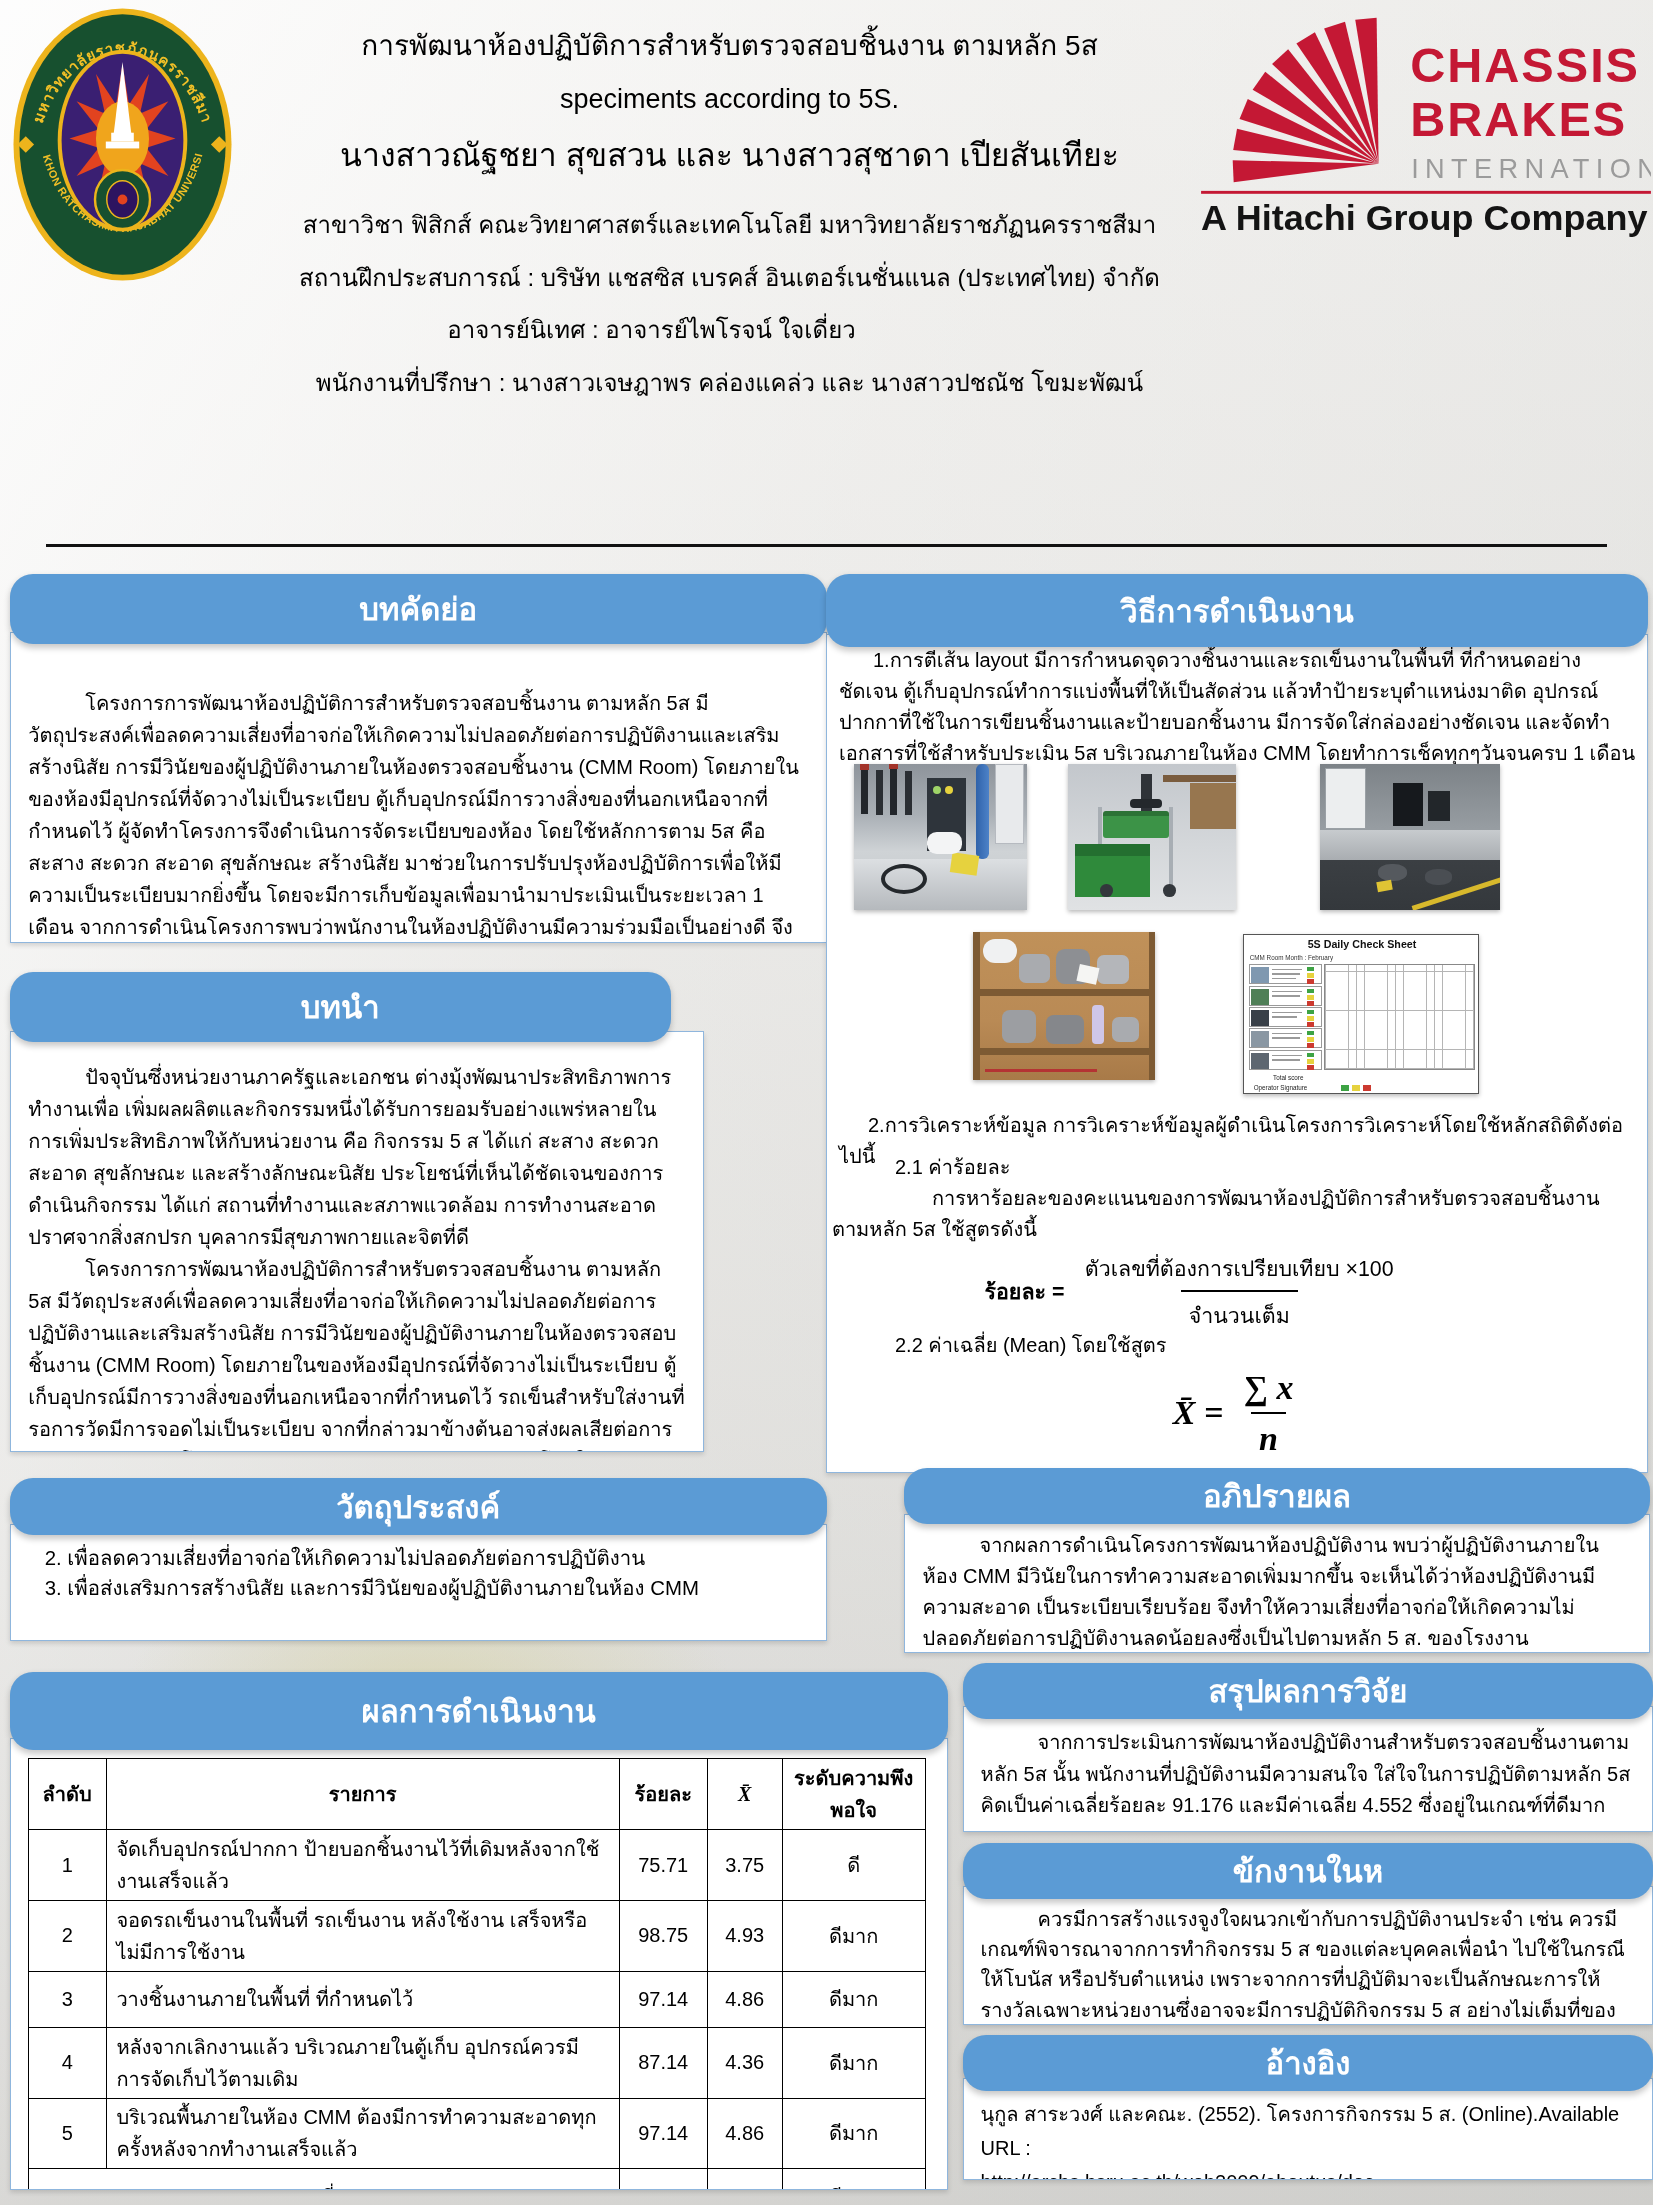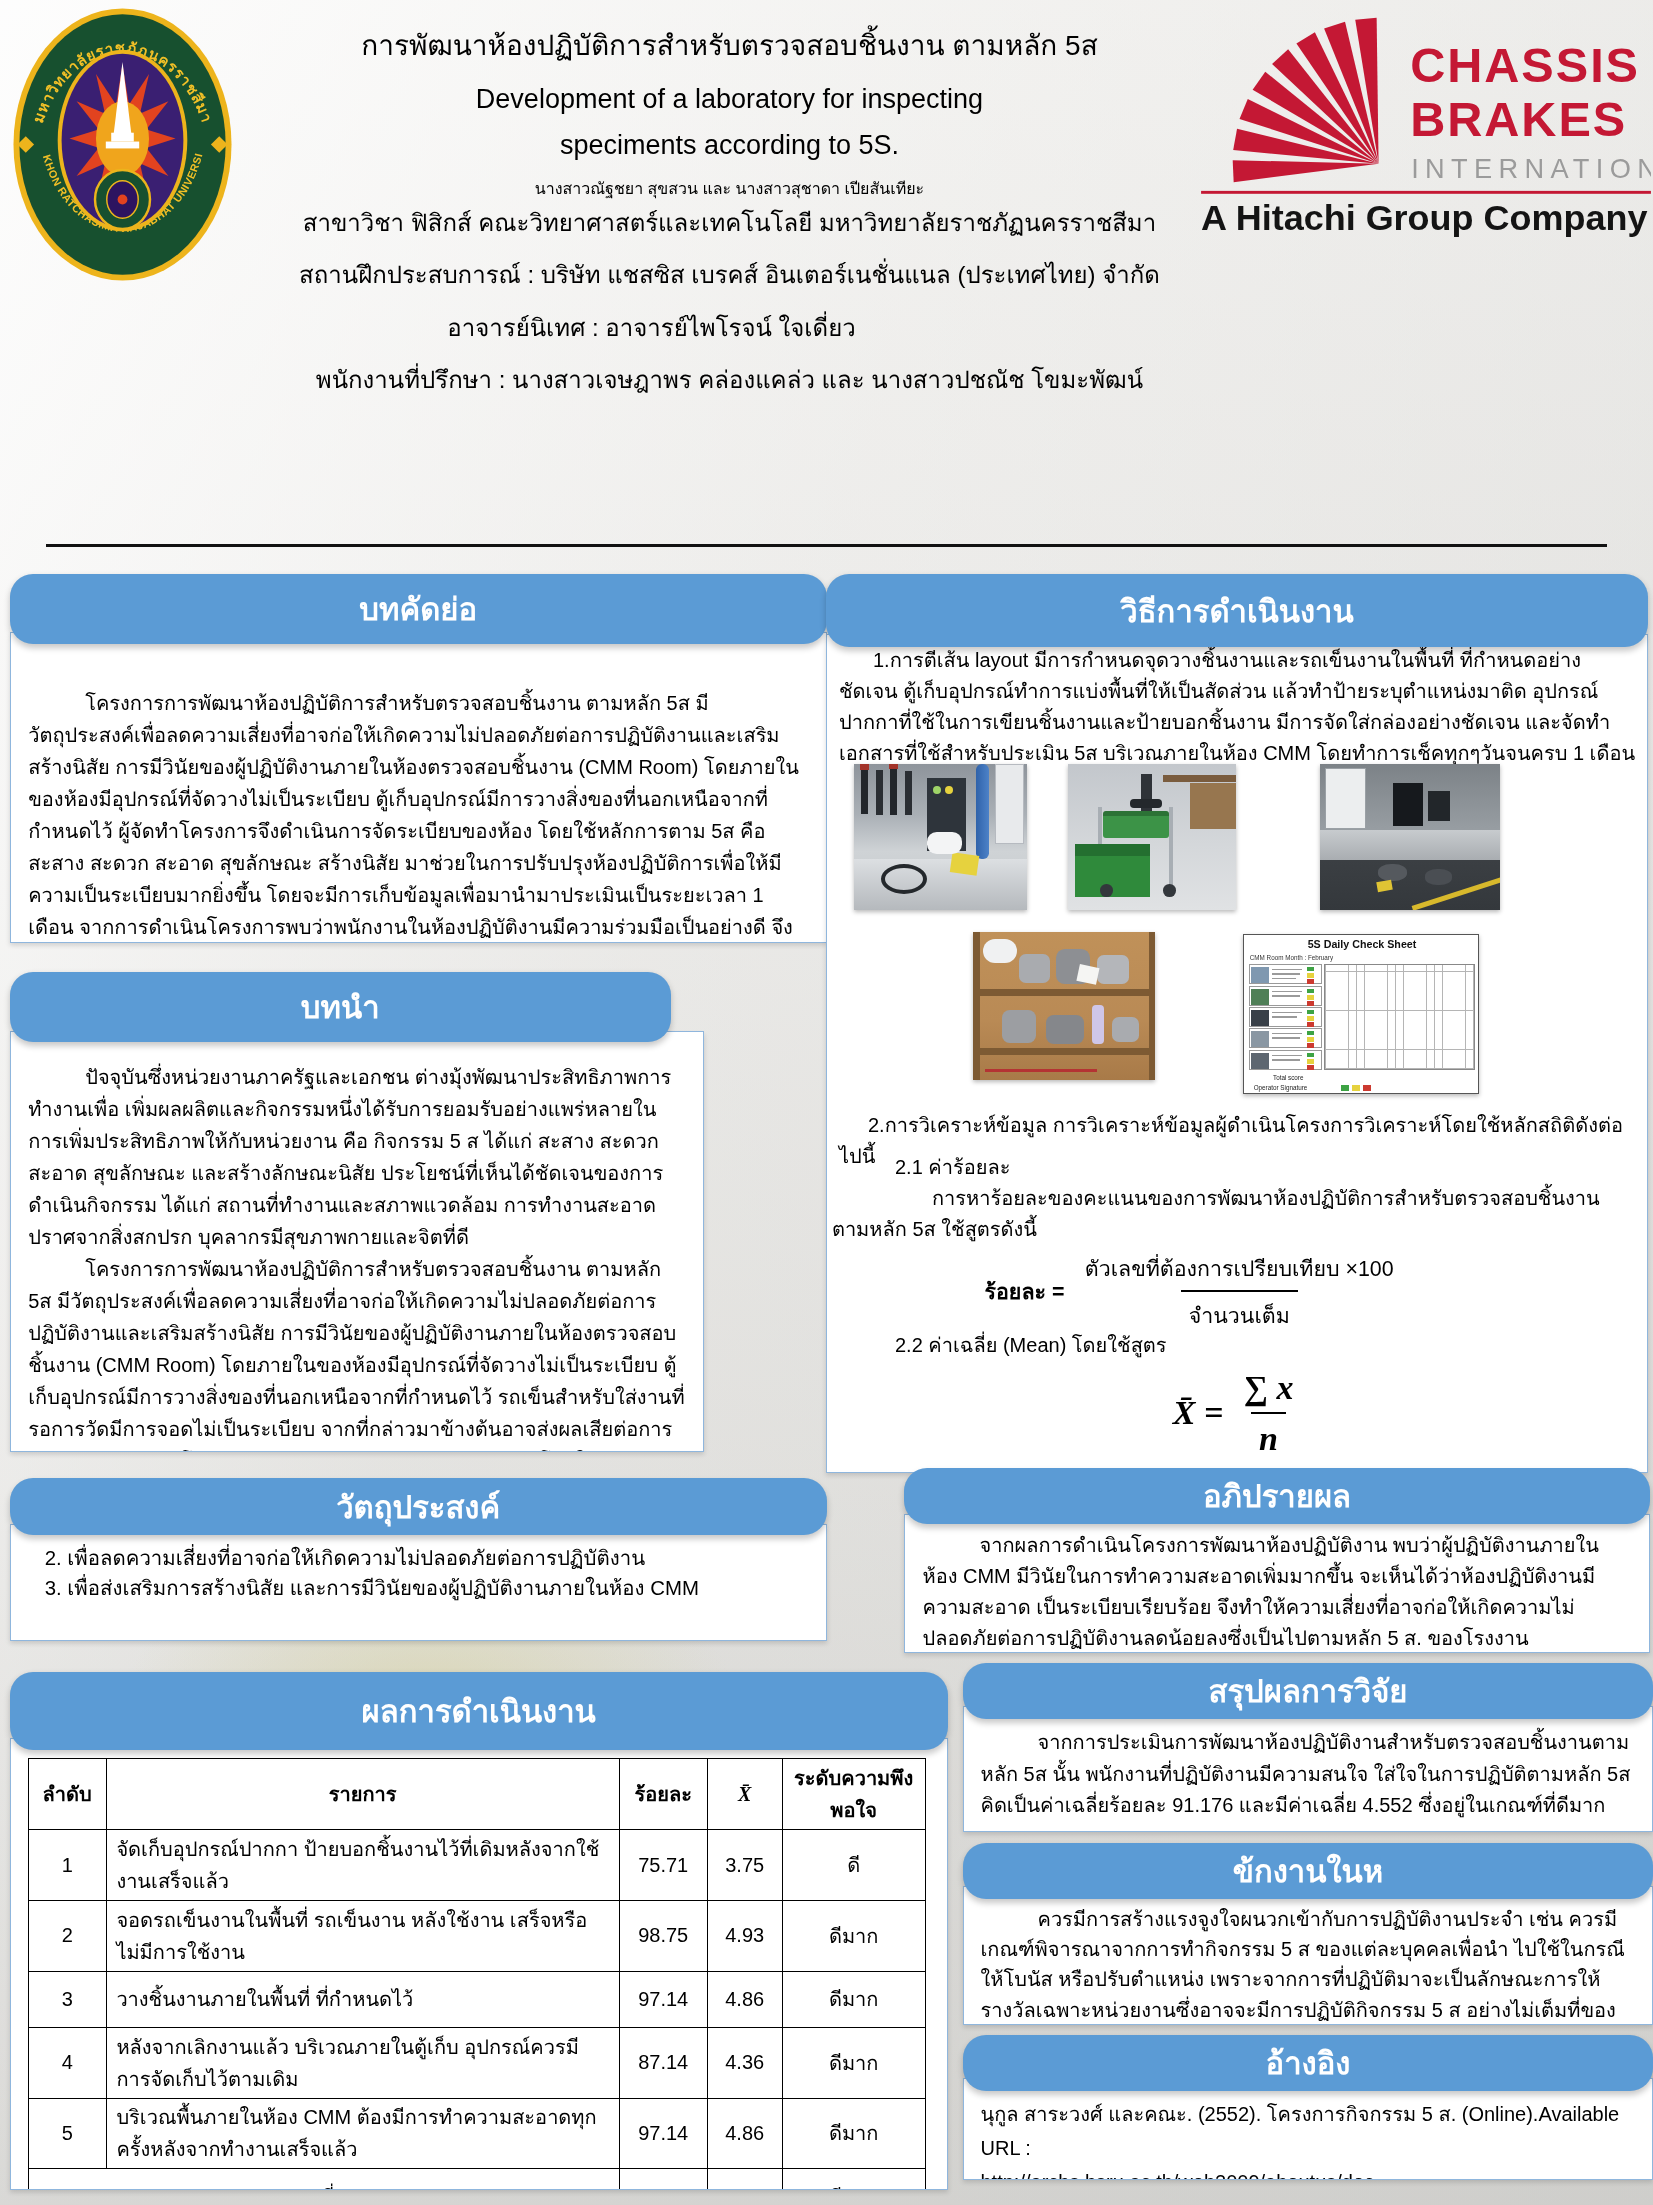--- a/index.html
+++ b/index.html
@@ -74,23 +74,22 @@
       <rect x="202" y="256" width="46" height="18"></rect>
       <rect x="191" y="274" width="68" height="14"></rect>
     </g>
     <ellipse cx="225" cy="392" rx="56" ry="60" fill="#17502f" stroke="#edb41c" stroke-width="5"></ellipse>
     <ellipse cx="225" cy="392" rx="32" ry="38" fill="#2d1460" stroke="#edb41c" stroke-width="3"></ellipse>
     <circle cx="225" cy="392" r="10" fill="#e2431f"></circle>
   </svg>
 
   <div class="titleblock">
     <div class="tl" style="font-size:28px;font-weight:400;margin-bottom:16.5px">การพัฒนาห้องปฏิบัติการสำหรับตรวจสอบชิ้นงาน ตามหลัก 5ส</div>
-    <div class="tl" style="font-size:27px;margin-bottom:15.6px">Development of a laboratory for inspecting</div>
     <div class="tl" style="font-size:27px;margin-bottom:14.6px">speciments according to 5S.</div>
-    <div class="tl" style="font-size:16px;margin-bottom:2px">นางสาวณัฐชยา สุขสวน และ นางสาวสุชาดา เปียสันเทียะ</div>
+    <div class="tl" style="font-size:32px;margin-bottom:25px">นางสาวณัฐชยา สุขสวน และ นางสาวสุชาดา เปียสันเทียะ</div>
     <div class="tl" style="font-size:24px;margin-bottom:13.6px">สาขาวิชา ฟิสิกส์ คณะวิทยาศาสตร์และเทคโนโลยี มหาวิทยาลัยราชภัฏนครราชสีมา</div>
     <div class="tl" style="font-size:24px;margin-bottom:13.6px">สถานฝึกประสบการณ์ : บริษัท แชสซิส เบรคส์ อินเตอร์เนชั่นแนล (ประเทศไทย) จำกัด</div>
     <div class="tl" style="font-size:24px;margin-bottom:13.6px;text-align:center;transform:translateX(-78px)">อาจารย์นิเทศ : อาจารย์ไพโรจน์ ใจเดี่ยว</div>
     <div class="tl" style="font-size:24px">พนักงานที่ปรึกษา : นางสาวเจษฎาพร คล่องแคล่ว และ นางสาวปชณัช โขมะพัฒน์</div>
   </div>
 
   <svg style="position:absolute;left:1201px;top:8.8px" width="450" height="231" viewBox="0 0 925 475">
     <g fill="#c41834">
       <polygon points="365,318 67,356 65,311"></polygon>
       <polygon points="365,318 66,290 74,246"></polygon>

